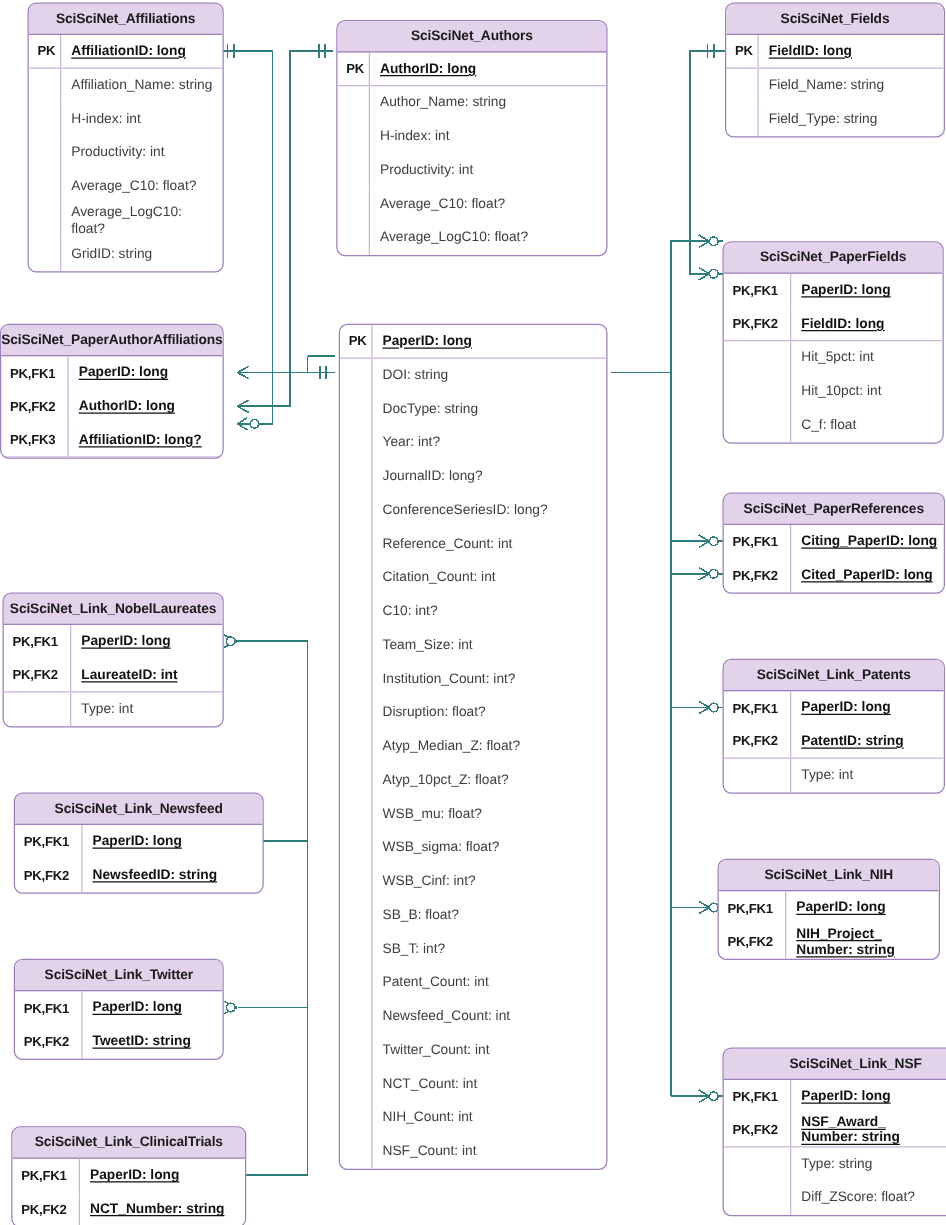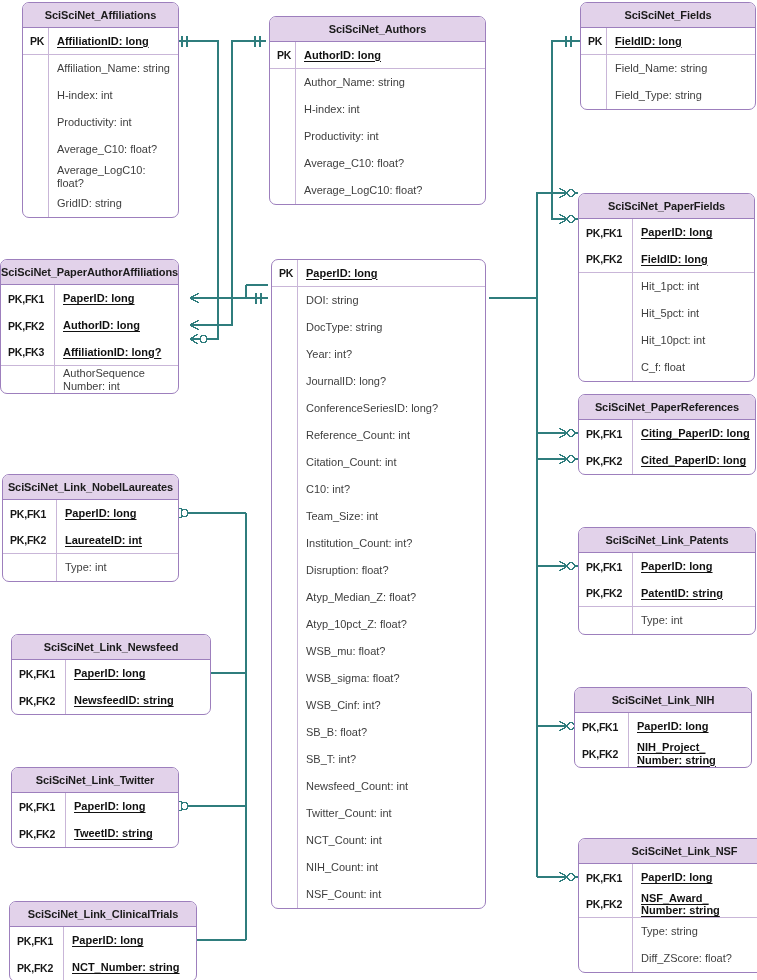--- a/index.html
+++ b/index.html
@@ -202,24 +202,20 @@
           <div class="attr-cell key">PaperID: long</div>
         </div>
         <div class="row">
           <div class="key-cell">PK,FK2</div>
           <div class="attr-cell key">AuthorID: long</div>
         </div>
         <div class="row pk-sep">
           <div class="key-cell">PK,FK3</div>
           <div class="attr-cell key">AffiliationID: long?</div>
         </div>
-        <div class="row">
-          <div class="key-cell"></div>
-          <div class="attr-cell">AuthorSequence<br>Number: int</div>
-        </div>
       </div>
   </div>
 
   <div class="entity" style="left:2px; top:474px; width:177px;">
     <div class="entity-header">SciSciNet_Link_NobelLaureates</div>
     <div class="entity-body">
         <div class="row">
           <div class="key-cell">PK,FK1</div>
           <div class="attr-cell key">PaperID: long</div>
         </div>
@@ -379,20 +375,24 @@
         <div class="row">
           <div class="key-cell"></div>
           <div class="attr-cell">SB_B: float?</div>
         </div>
         <div class="row">
           <div class="key-cell"></div>
           <div class="attr-cell">SB_T: int?</div>
         </div>
         <div class="row">
           <div class="key-cell"></div>
+          <div class="attr-cell">Patent_Count: int</div>
+        </div>
+        <div class="row">
+          <div class="key-cell"></div>
           <div class="attr-cell">Newsfeed_Count: int</div>
         </div>
         <div class="row">
           <div class="key-cell"></div>
           <div class="attr-cell">Twitter_Count: int</div>
         </div>
         <div class="row">
           <div class="key-cell"></div>
           <div class="attr-cell">NCT_Count: int</div>
         </div>
@@ -431,24 +431,20 @@
         <div class="row">
           <div class="key-cell">PK,FK1</div>
           <div class="attr-cell key">PaperID: long</div>
         </div>
         <div class="row pk-sep">
           <div class="key-cell">PK,FK2</div>
           <div class="attr-cell key">FieldID: long</div>
         </div>
         <div class="row">
           <div class="key-cell"></div>
-          <div class="attr-cell">Hit_1pct: int</div>
-        </div>
-        <div class="row">
-          <div class="key-cell"></div>
           <div class="attr-cell">Hit_5pct: int</div>
         </div>
         <div class="row">
           <div class="key-cell"></div>
           <div class="attr-cell">Hit_10pct: int</div>
         </div>
         <div class="row">
           <div class="key-cell"></div>
           <div class="attr-cell">C_f: float</div>
         </div>

